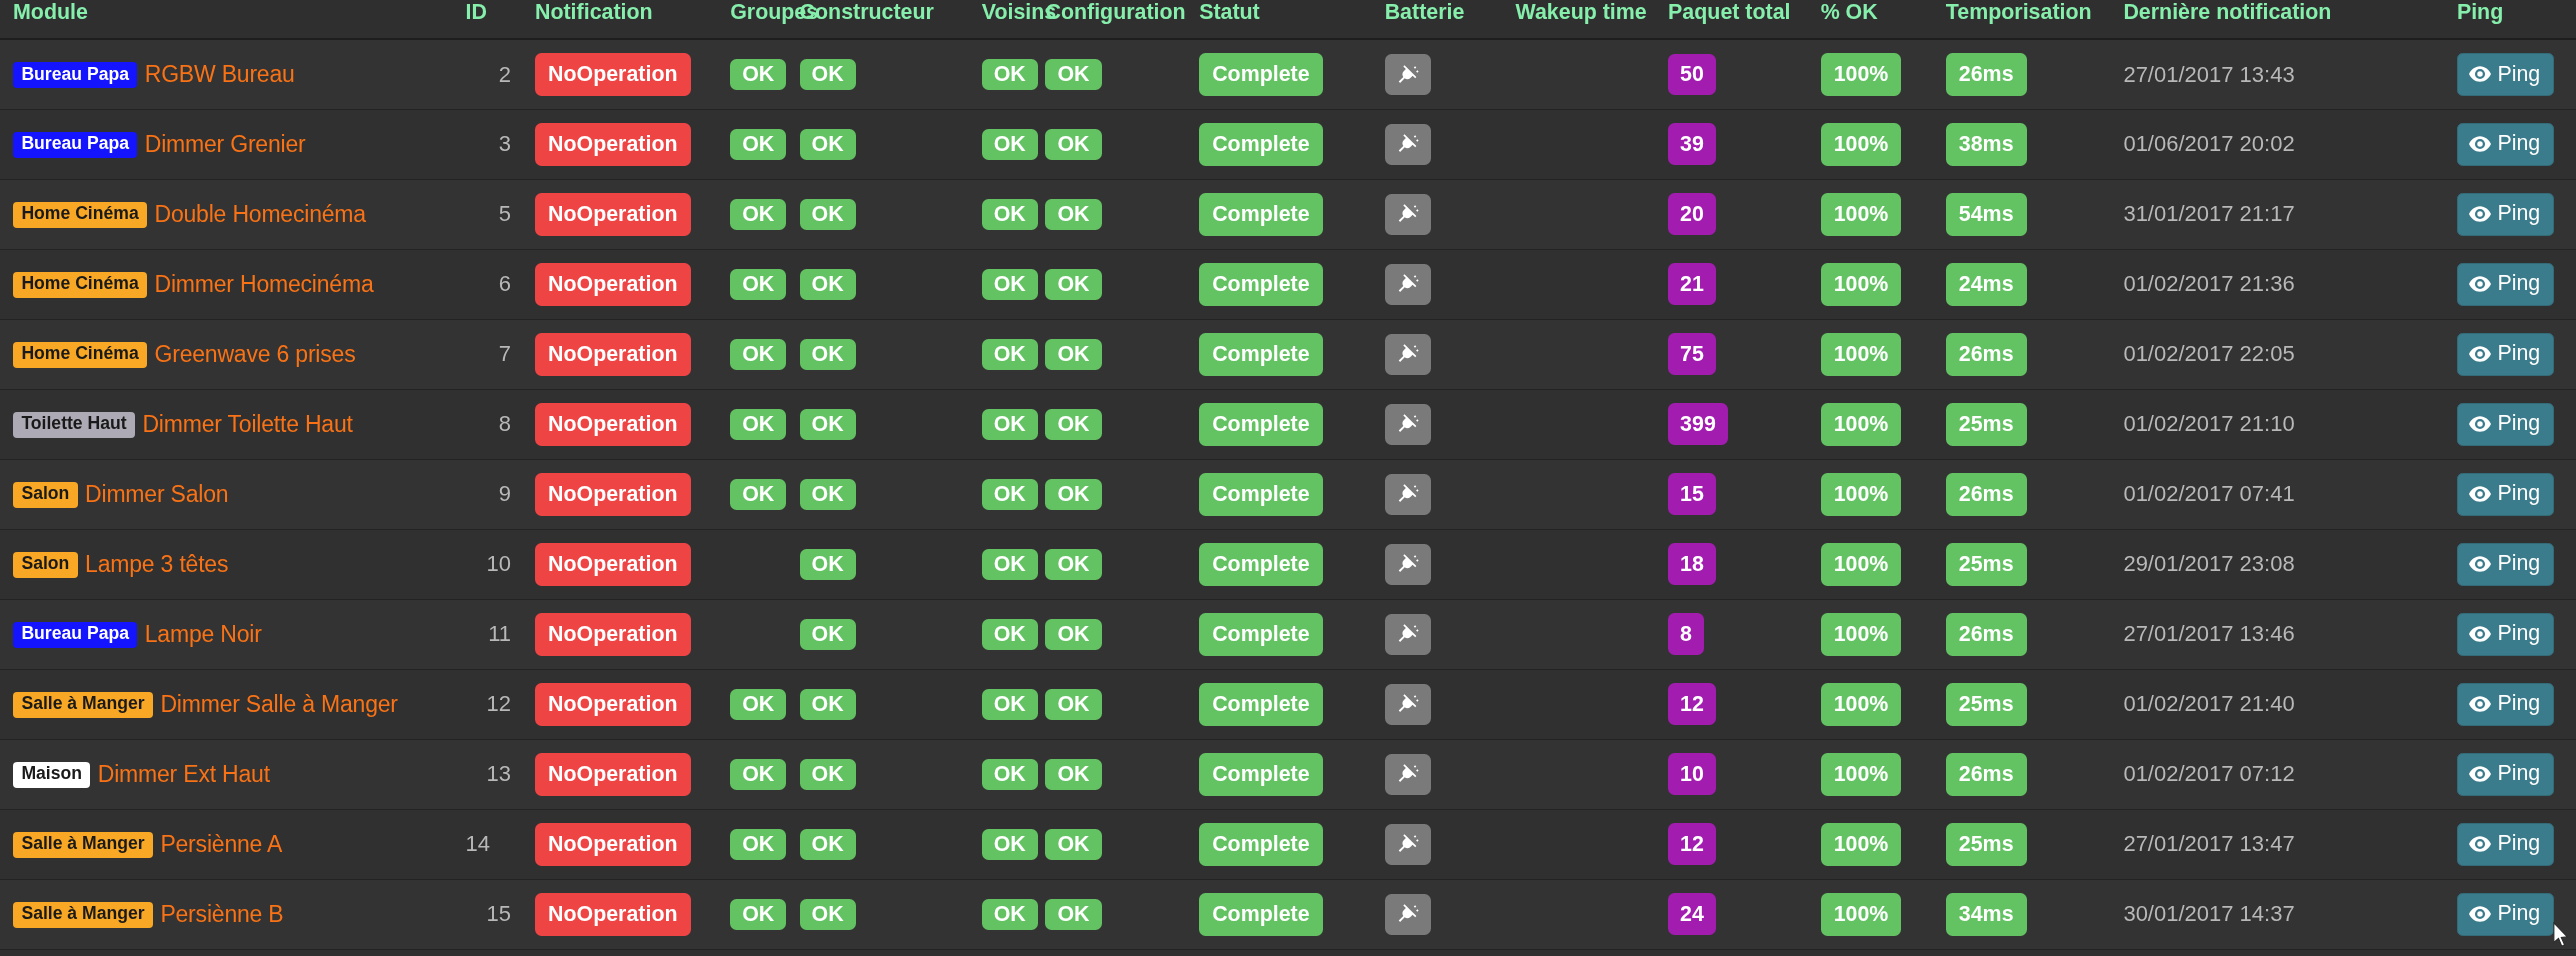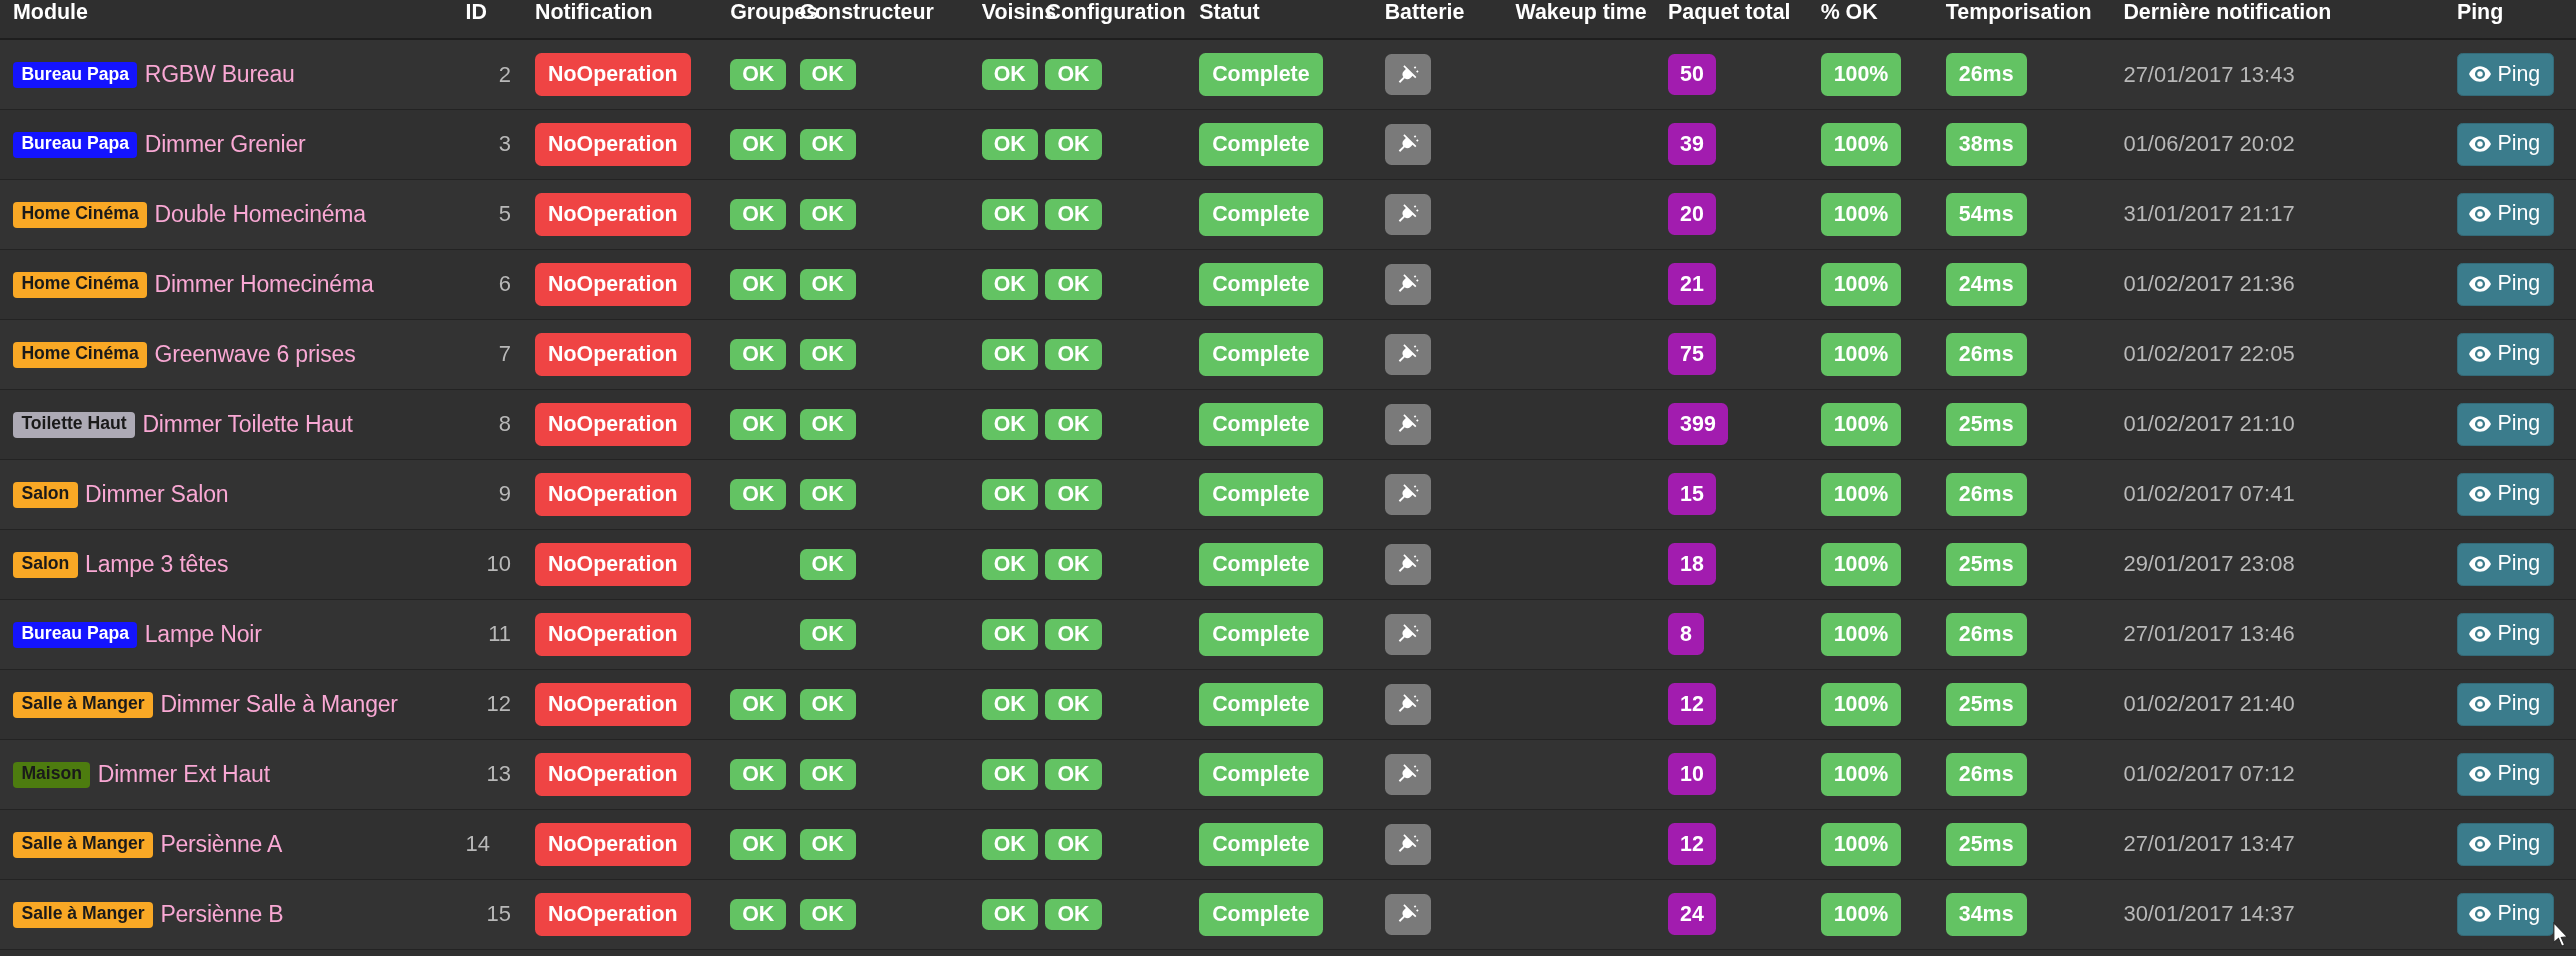--- a/index.html
+++ b/index.html
@@ -9,21 +9,21 @@
     background: #2f2f2f;
     overflow: hidden;
     font-family: "Liberation Sans", sans-serif;
   }
   .zwave-table {
     width: 2576px;
     border-collapse: collapse;
     table-layout: fixed;
   }
   .zwave-table thead th {
-    color: #ffffff;
+    color: #86efac;
     font-size: 21.4px;
     font-weight: bold;
     text-align: left;
     vertical-align: bottom;
     padding: 0 0 13px 0;
     background: #2f2f2f;
     border-bottom: 2.8px solid #1e1e1e;
     line-height: 1.18;
   }
   .zwave-table thead th.th-first { padding-left: 13px; }
@@ -46,21 +46,21 @@
     border-radius: 4px;
     font-size: 17.6px;
     font-weight: bold;
     line-height: 1;
     vertical-align: middle;
     margin-right: 7.4px;
   }
   .module-name {
     display: inline-block;
     vertical-align: middle;
-    color: #f9a8d4;
+    color: #f97316;
     font-size: 23px;
     letter-spacing: -0.2px;
   }
   .label {
     display: inline-block;
     border-radius: 6.5px;
     font-weight: bold;
     color: #ffffff;
     line-height: 1;
     text-align: center;
@@ -444,21 +444,21 @@
         <td class="pad-l8"><span class="ping-btn">
             <span>
               <svg width="22" height="16" viewBox="0 0 24 17" aria-hidden="true">
                 <path fill="#ffffff" d="M12 0C6.5 0 2 4 0 8.5 2 13 6.5 17 12 17s10-4 12-8.5C22 4 17.5 0 12 0zm0 14a5.5 5.5 0 110-11 5.5 5.5 0 010 11zm0-2.5a3 3 0 100-6 3 3 0 000 6z"></path>
               </svg>
             </span>
             <span>Ping</span>
           </span></td>
       </tr>
       <tr>
-        <td class="cell-module"><span class="room-badge" style="background: #4d7c0f; color: rgb(26, 26, 26);">Maison</span><span class="module-name">Dimmer Ext Haut</span></td>
+        <td class="cell-module"><span class="room-badge" style="background: #ffffff; color: rgb(26, 26, 26);">Maison</span><span class="module-name">Dimmer Ext Haut</span></td>
         <td class="cell-id" colspan="2" style="text-align: right; padding-right: 24px;">13</td>
         <td><span class="label label-default">NoOperation</span></td>
         <td class="pad-l8"><span class="label label-ok">OK</span></td>
         <td class="pad-l8"><span class="label label-ok">OK</span></td>
         <td class="pad-l8"><span class="label label-ok">OK</span></td>
         <td class="pad-l8"><span class="label label-ok">OK</span></td>
         <td class="pad-l8"><span class="label label-success">Complete</span></td>
         <td class="pad-l8"><span class="label label-batt">
             <svg width="24" height="24" viewBox="0 0 24 24" aria-hidden="true">
               <path fill="#ffffff" d="M8.5 2.2l-1.2 1.2 2.6 2.6-2.2 2.2c-1.6 1.6-1.7 4-.4 5.7l-4.6 4.6 1.4 1.4 4.6-4.6c1.7 1.3 4.1 1.2 5.7-.4l2.2-2.2 2.6 2.6 1.2-1.2L8.5 2.2z"></path>

